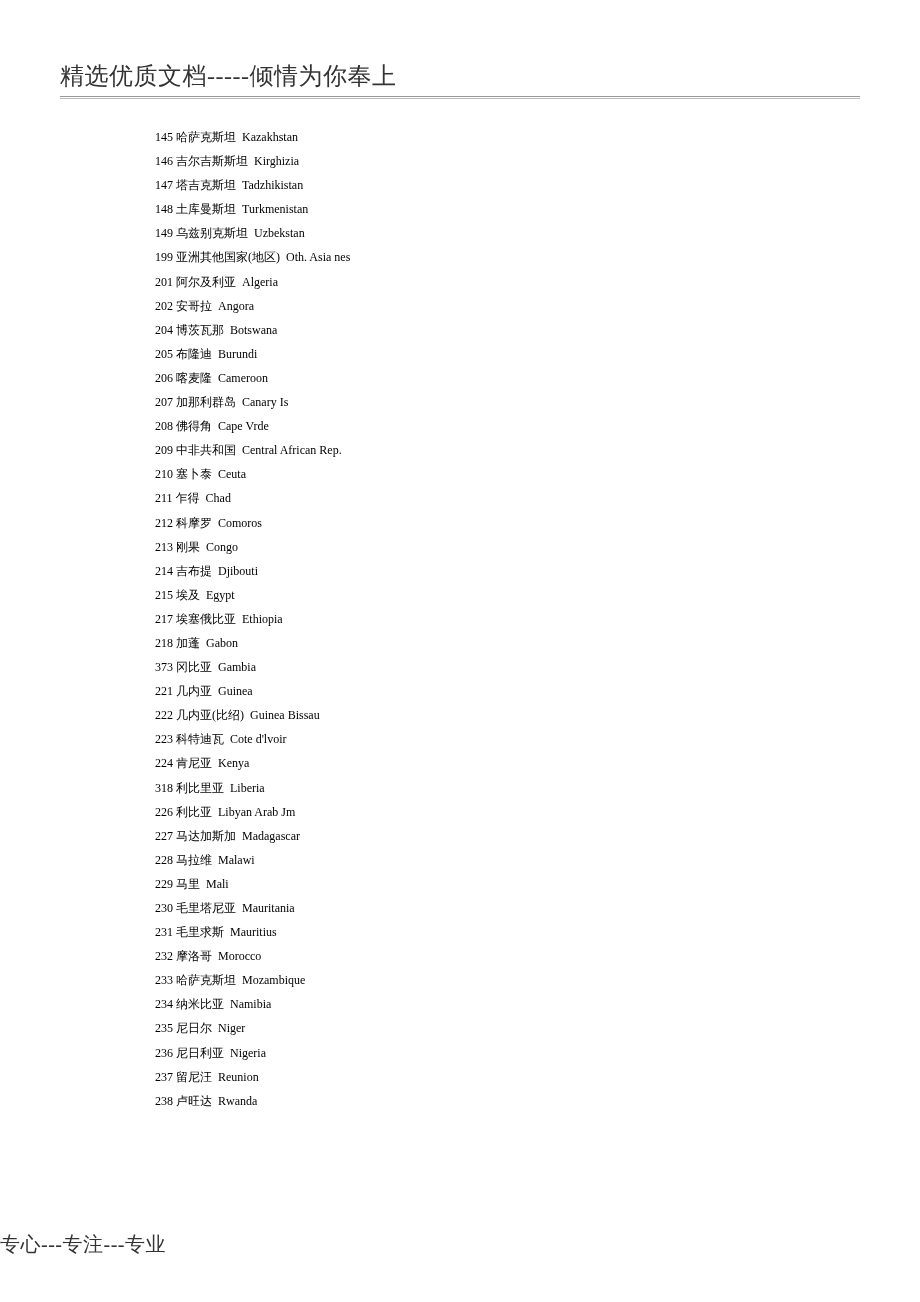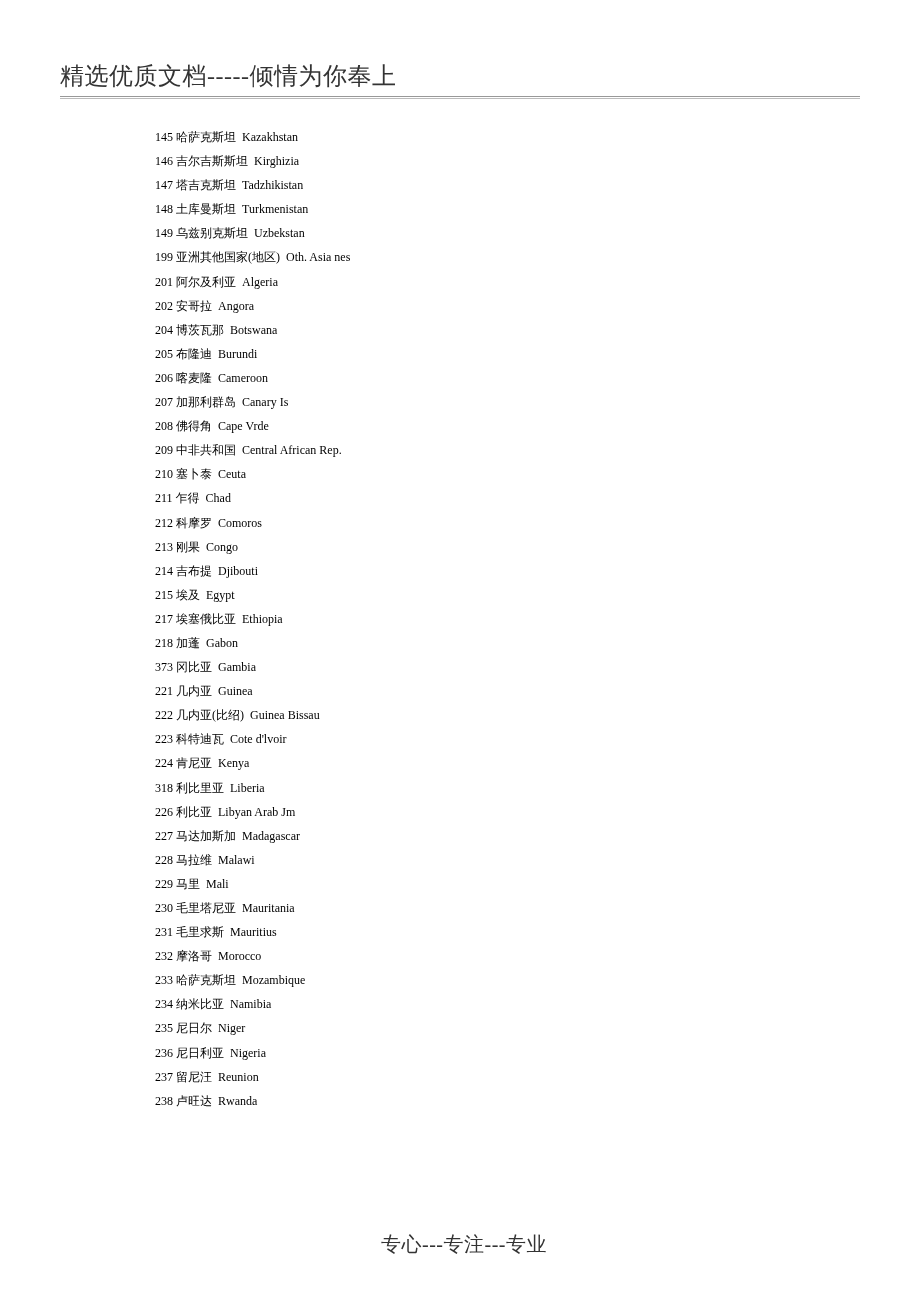--- a/index.html
+++ b/index.html
@@ -38,25 +38,24 @@
     color: #000;
     white-space: nowrap;
   }
   .row .code { }
   .row .cn { margin-left: 3px; }
   .row .en { margin-left: 3px; }
   .footer {
     position: absolute;
     bottom: 44px;
     left: 0; right: 0;
-    text-align: center;
+    text-align: left;
     font-size: 20px;
     color: #333;
     letter-spacing: 0.5px;
-    margin-left: 8px;
   }
 </style>
 </head>
 <body>
 
 <div class="page">
   <div class="header">精选优质文档-----倾情为你奉上</div>
   <div class="content" id="list">
       <div class="row"><span class="code">145</span><span class="cn">哈萨克斯坦</span> <span class="en">Kazakhstan</span></div>
       <div class="row"><span class="code">146</span><span class="cn">吉尔吉斯斯坦</span> <span class="en">Kirghizia</span></div>

